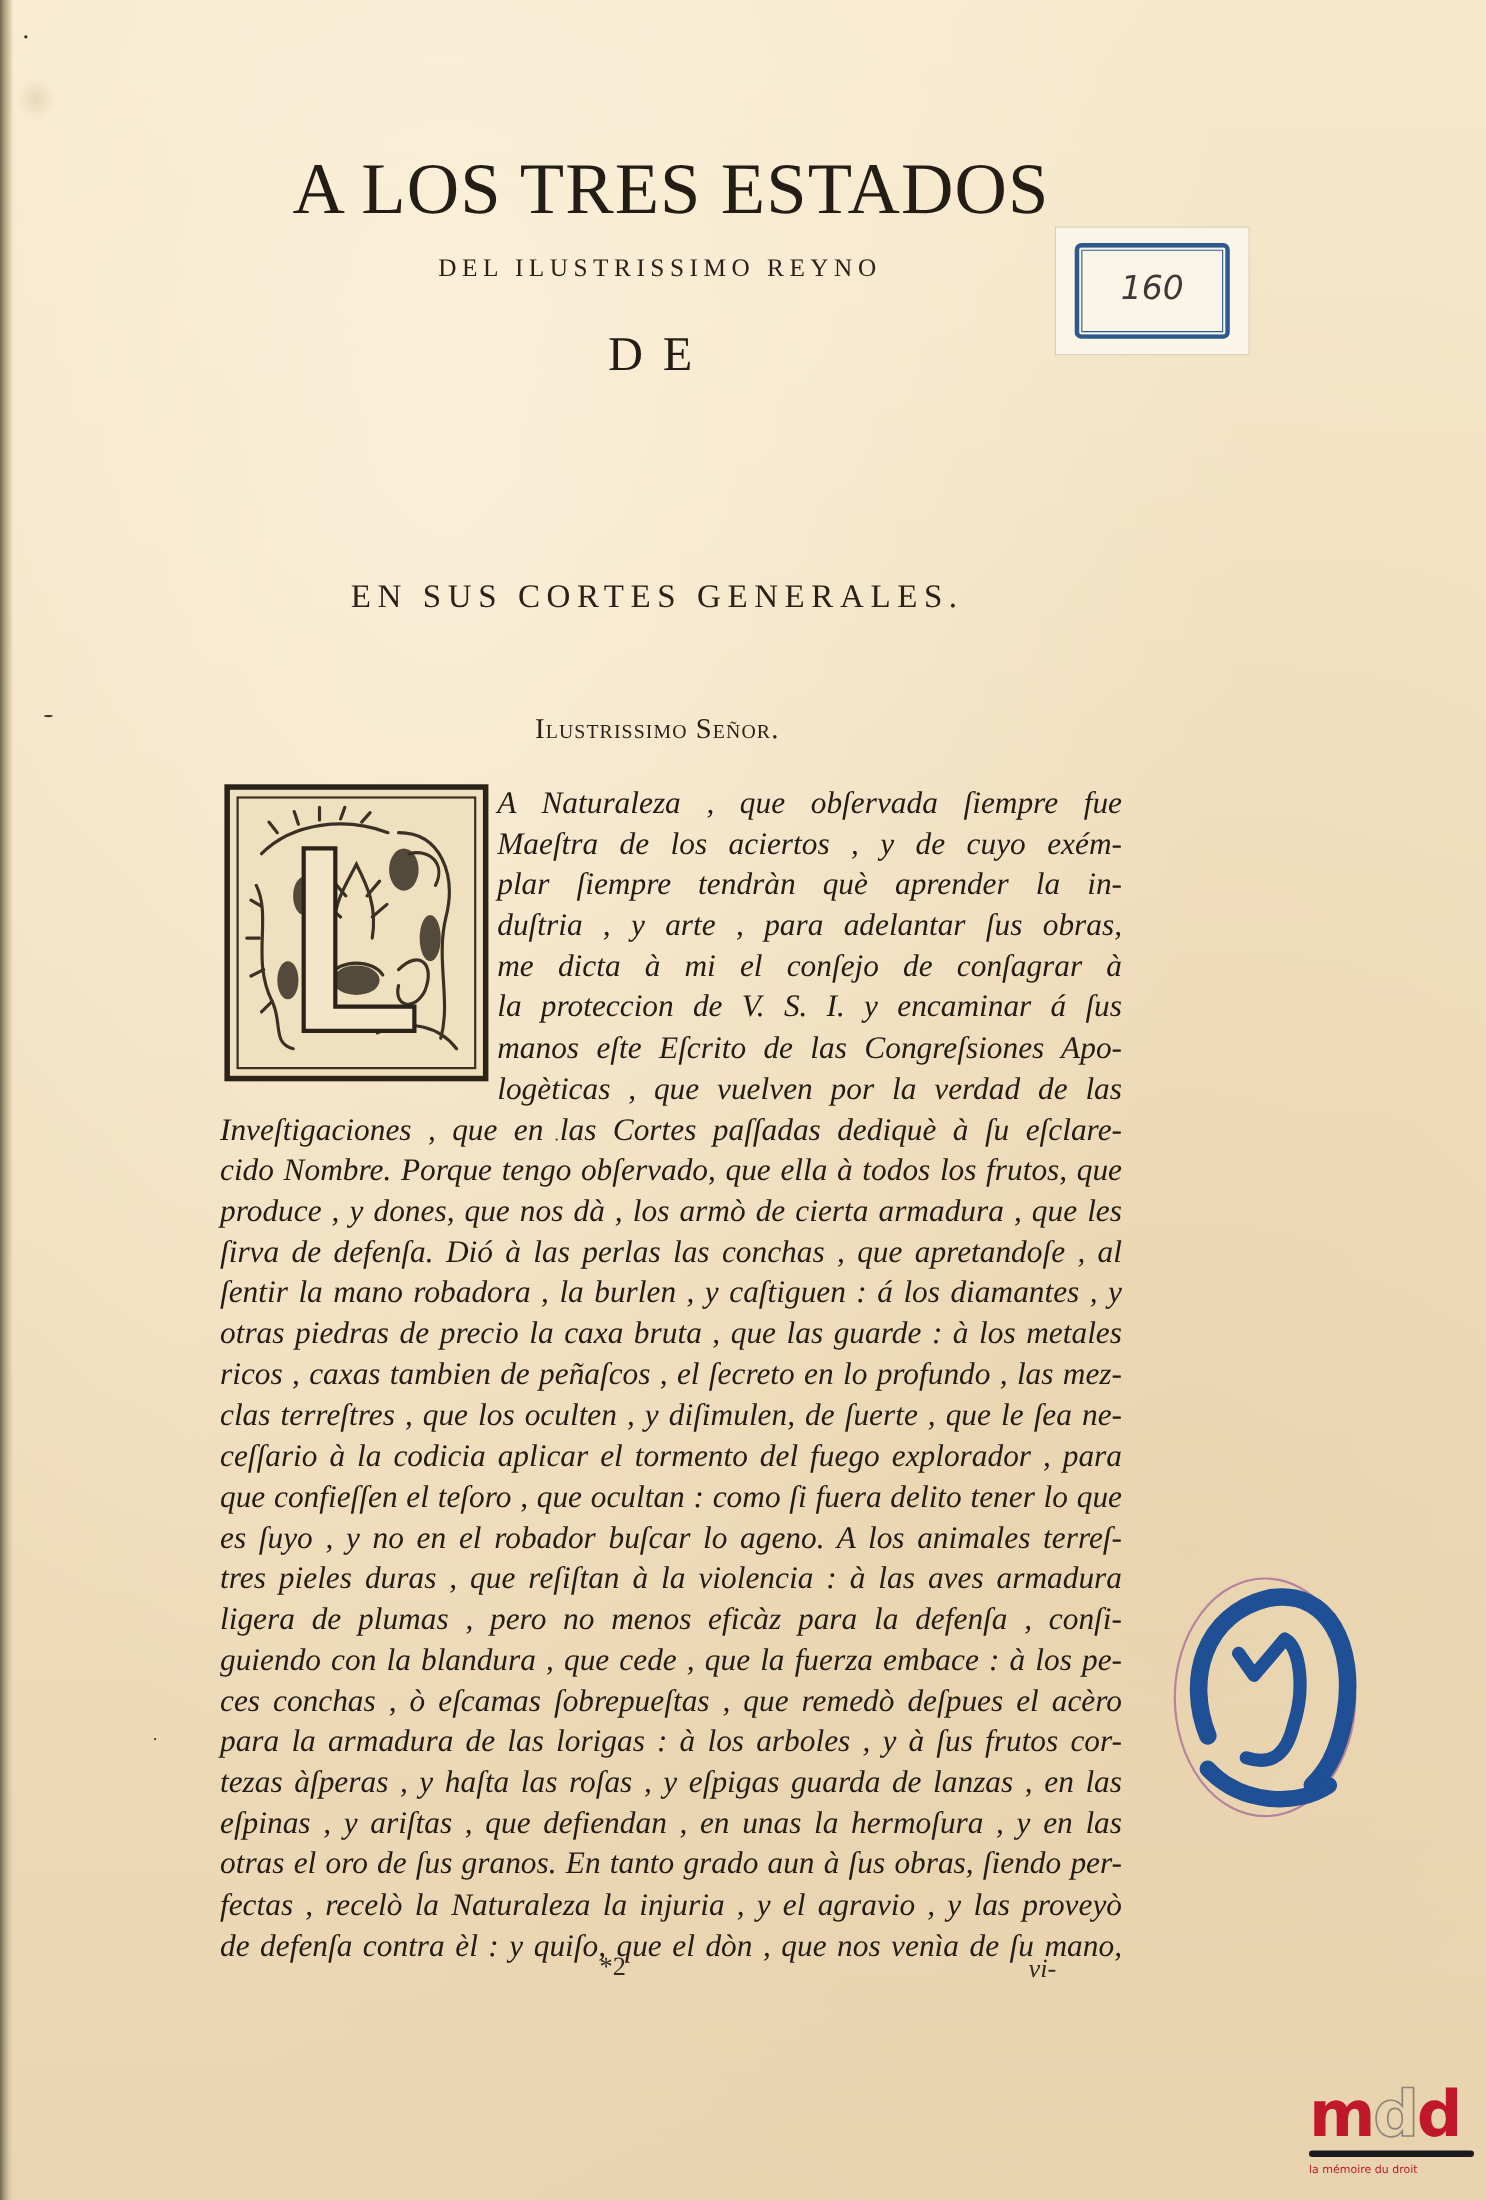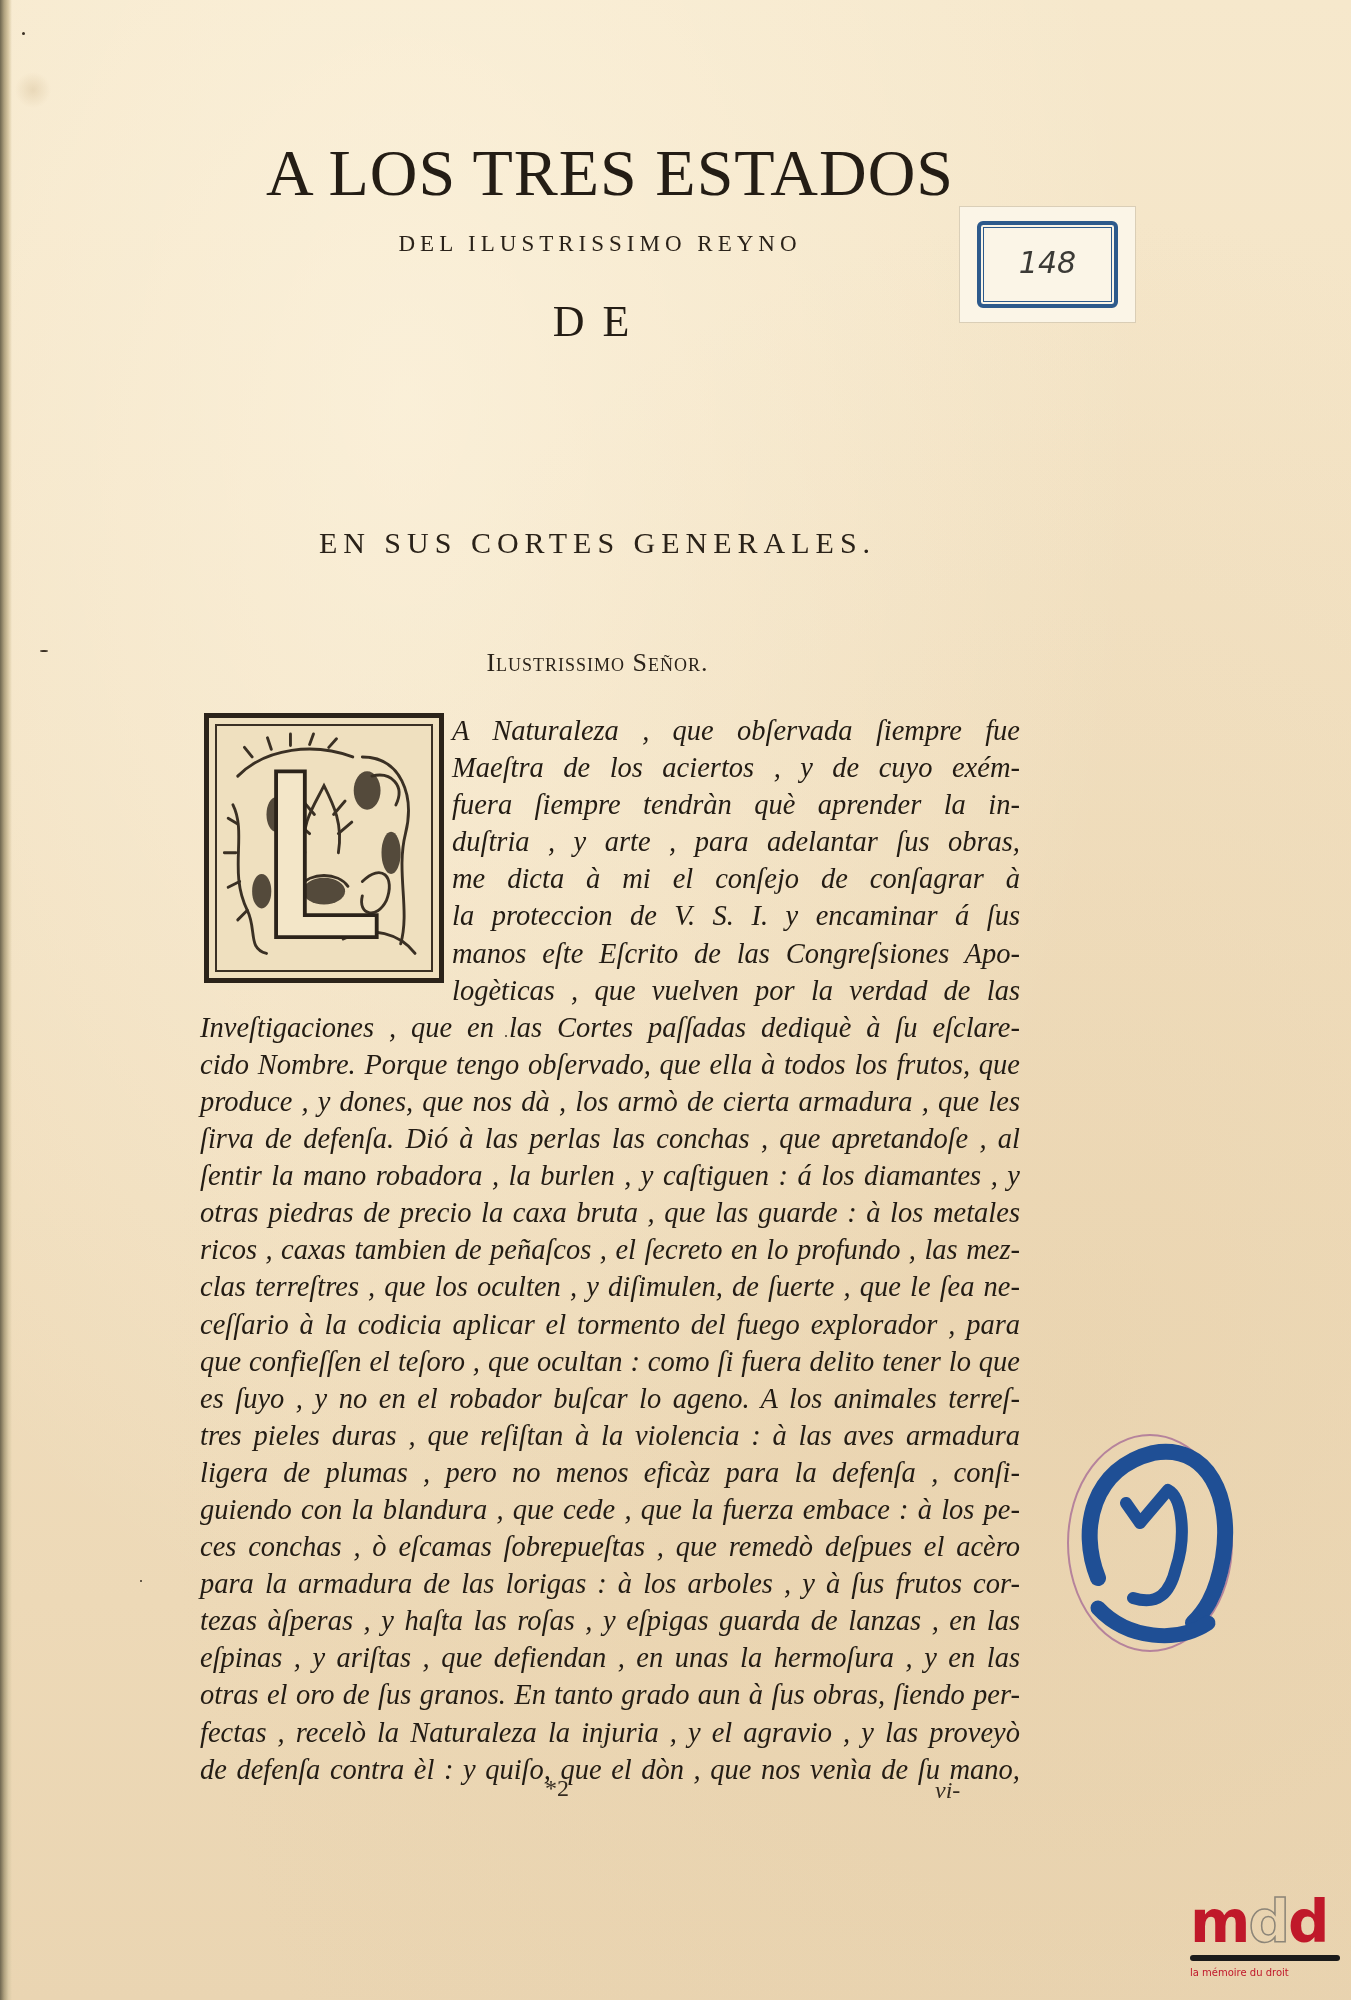--- a/index.html
+++ b/index.html
@@ -137,21 +137,21 @@
         <ellipse cx="120" cy="180" rx="22" ry="14"></ellipse>
       </g>
 
       <path d="M70 55 L100 55 L100 205 L175 205 L175 228 L70 228 Z" fill="#f3e6c8" stroke="#2b231a" stroke-width="4"></path>
     </svg>
   </div>
 
   <div class="body-text">
     <span class="line indent">A Naturaleza , que obſervada ſiempre fue</span>
     <span class="line indent">Maeſtra de los aciertos , y de cuyo exém-</span>
-    <span class="line indent">fuera ſiempre tendràn què aprender la in-</span>
+    <span class="line indent">plar ſiempre tendràn què aprender la in-</span>
     <span class="line indent">duſtria , y arte , para adelantar ſus obras,</span>
     <span class="line indent">me dicta à mi el conſejo de conſagrar à</span>
     <span class="line indent">la proteccion de V. S. I. y encaminar á ſus</span>
     <span class="line indent">manos eſte Eſcrito de las Congreſsiones Apo-</span>
     <span class="line indent">logèticas , que vuelven por la verdad de las</span>
     <span class="line">Inveſtigaciones , que en las Cortes paſſadas dediquè à ſu eſclare-</span>
     <span class="line">cido Nombre. Porque tengo obſervado, que ella à todos los frutos, que</span>
     <span class="line">produce , y dones, que nos dà , los armò de cierta armadura , que les</span>
     <span class="line">ſirva de defenſa. Dió à las perlas las conchas , que apretandoſe , al</span>
     <span class="line">ſentir la mano robadora , la burlen , y caſtiguen : á los diamantes , y</span>
@@ -171,21 +171,21 @@
     <span class="line">otras el oro de ſus granos. En tanto grado aun à ſus obras, ſiendo per-</span>
     <span class="line">fectas , recelò la Naturaleza la injuria , y el agravio , y las proveyò</span>
     <span class="line">de defenſa contra èl : y quiſo, que el dòn , que nos venìa de ſu mano,</span>
   </div>
 
   <div class="signature">*2</div>
   <div class="catchword">vi-</div>
 
   <div class="label-stamp">
     <div class="label-border"></div>
-    <div class="label-number">148</div>
+    <div class="label-number">160</div>
   </div>
 
   <div class="library-stamp">
     <svg viewBox="0 0 185 230" width="185" height="230" aria-hidden="true">
       <ellipse cx="92" cy="115" rx="82" ry="108" fill="none" stroke="#8a3f8a" stroke-width="2" opacity="0.55"></ellipse>
       <path d="M40 150 C20 100, 35 40, 95 25 C150 15, 175 70, 165 130 C158 170, 145 185, 135 195" fill="none" stroke="#1f4f95" stroke-width="16" stroke-linecap="round"></path>
       <path d="M40 180 C70 212, 120 215, 150 195" fill="none" stroke="#1f4f95" stroke-width="15" stroke-linecap="round"></path>
       <path d="M68 75 L82 95 L110 62 C125 70, 128 110, 118 140 C112 165, 100 178, 75 170" fill="none" stroke="#1f4f95" stroke-width="12" stroke-linecap="round" stroke-linejoin="round"></path>
     </svg>
   </div>

